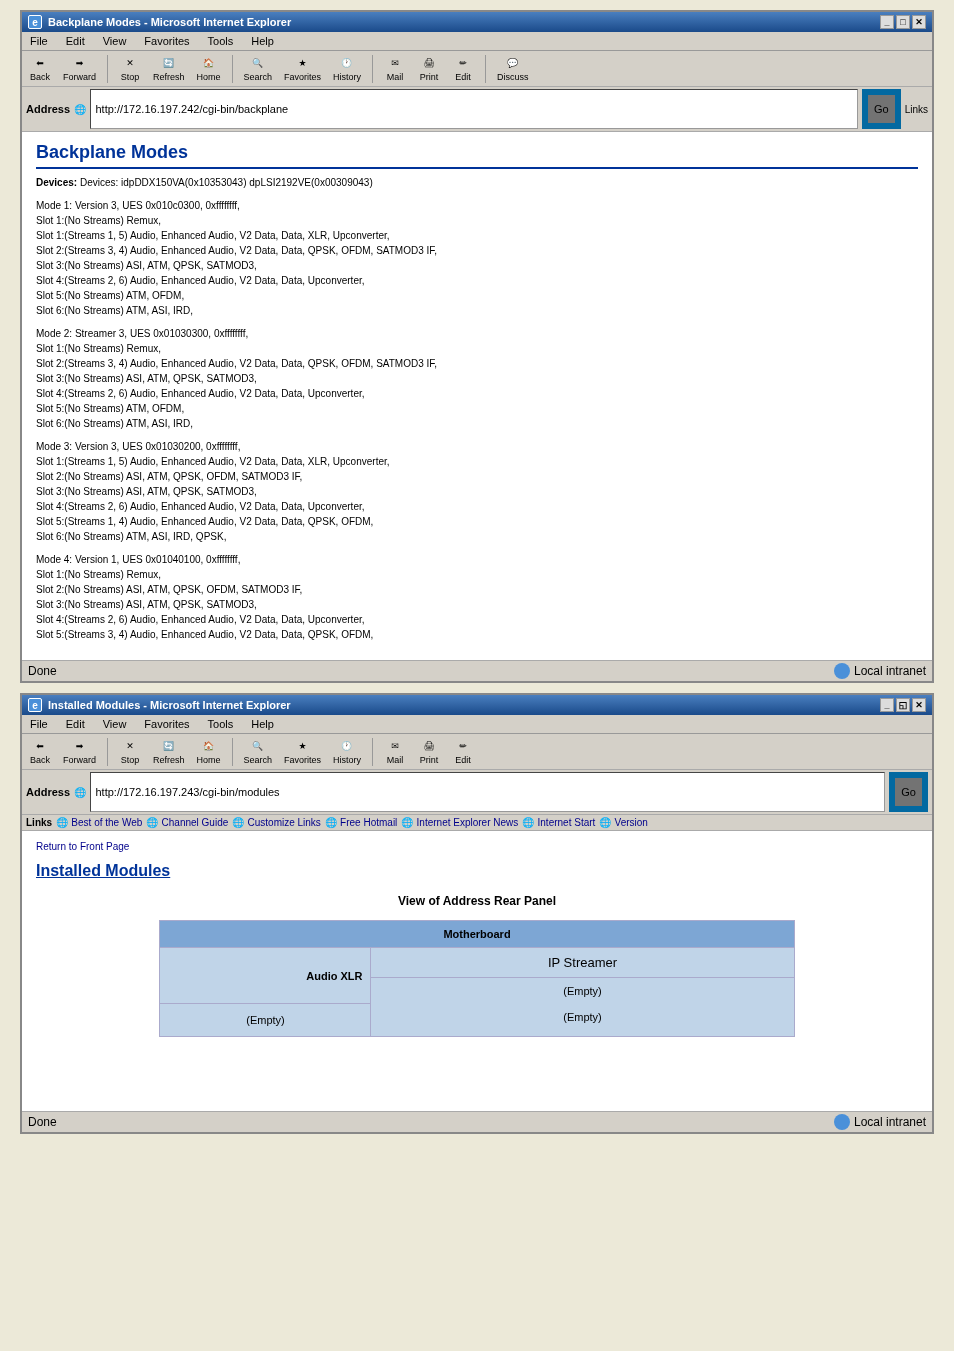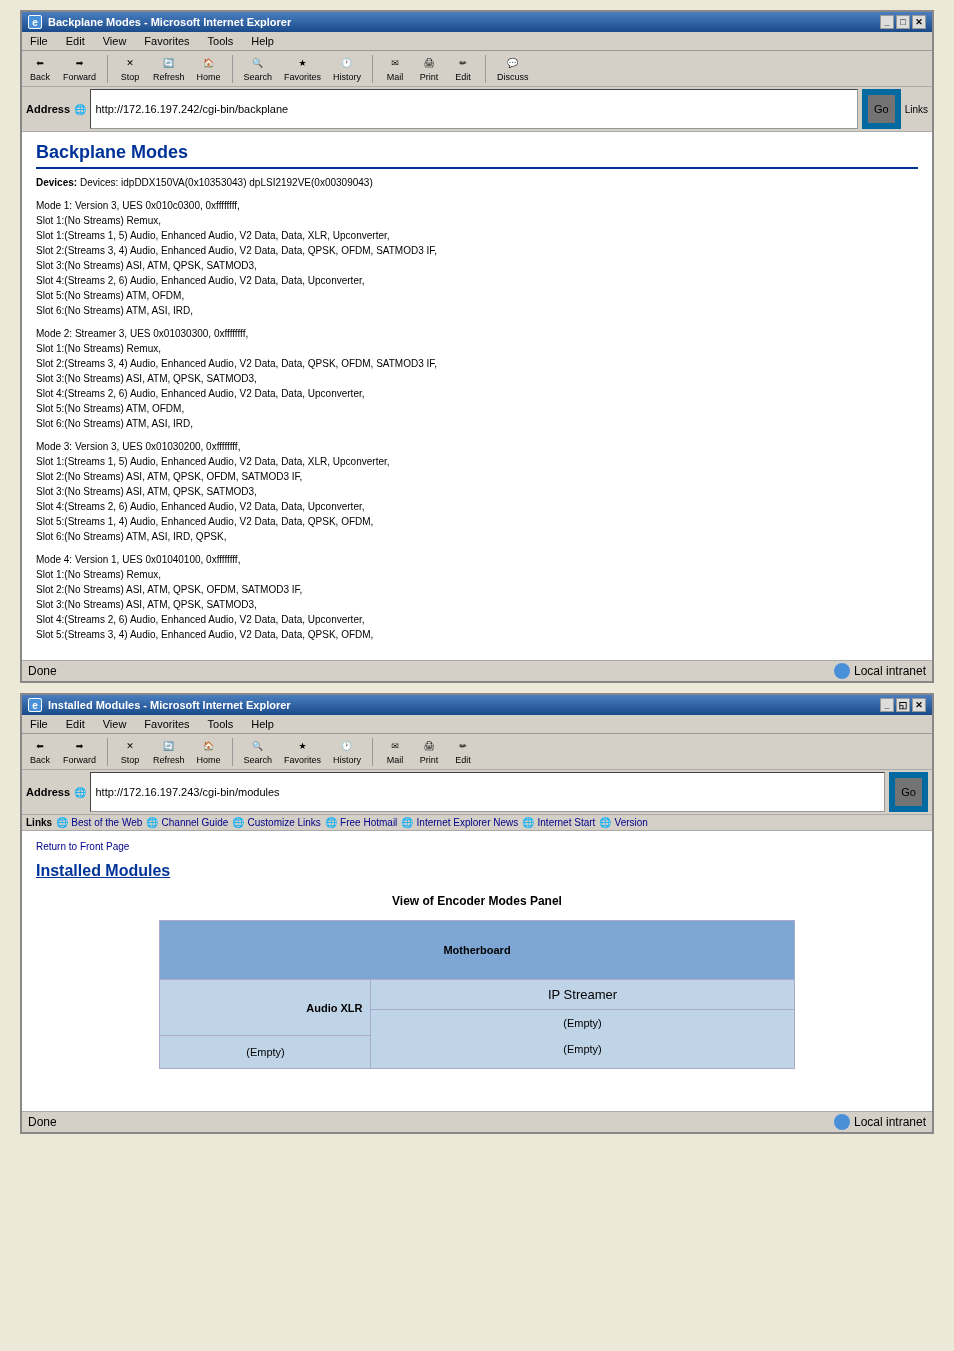--- a/index.html
+++ b/index.html
@@ -228,21 +228,21 @@
     .enc-grid {
       display: grid;
       grid-template-columns: 1fr 2fr;
       grid-template-rows: auto auto auto;
       border: 1px solid #aac;
     }
     .enc-motherboard {
       grid-column: 1 / 3;
       background: #7da6d4;
       text-align: center;
-      padding: 23px;
+      padding: 7px;
       font-weight: bold;
       border-bottom: 1px solid #aac;
     }
     .enc-audio-xlr {
       background: #c0d4e8;
       display: flex;
       align-items: center;
       justify-content: flex-end;
       font-weight: bold;
       padding: 10px 8px;
@@ -515,21 +515,21 @@
     <span class="link-item">🌐 Internet Explorer News</span>
     <span class="link-item">🌐 Internet Start</span>
     <span class="link-item">🌐 Version</span>
   </div>
 
   <div class="page-content" style="min-height: 280px;">
     <a class="return-link">Return to Front Page</a>
 
     <div class="installed-title">Installed Modules</div>
 
-    <div class="rear-panel-title">View of Encoder Modes Panel</div>
+    <div class="rear-panel-title">View of Address Rear Panel</div>
 
     <div class="enc-table-wrapper">
       <div class="enc-grid">
 
         <div class="enc-motherboard">
           <span>Motherboard</span>
         </div>
 
         <div class="enc-audio-xlr">
           <span>Audio XLR</span>

